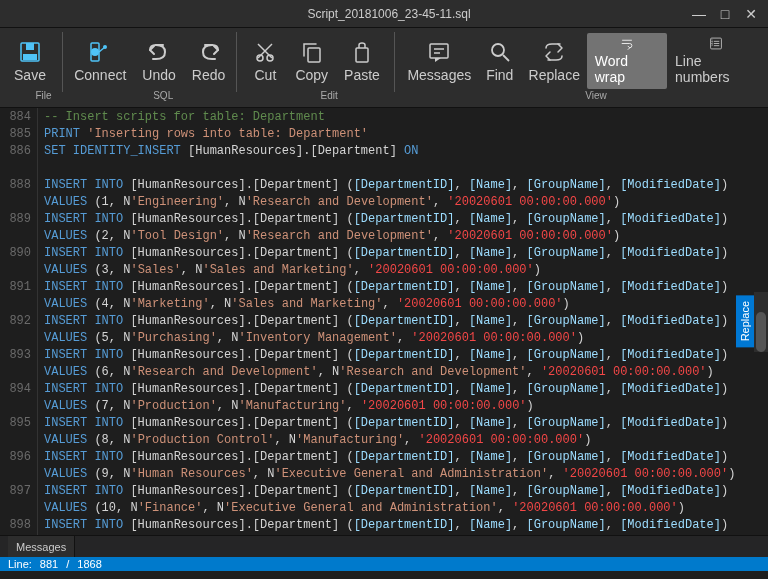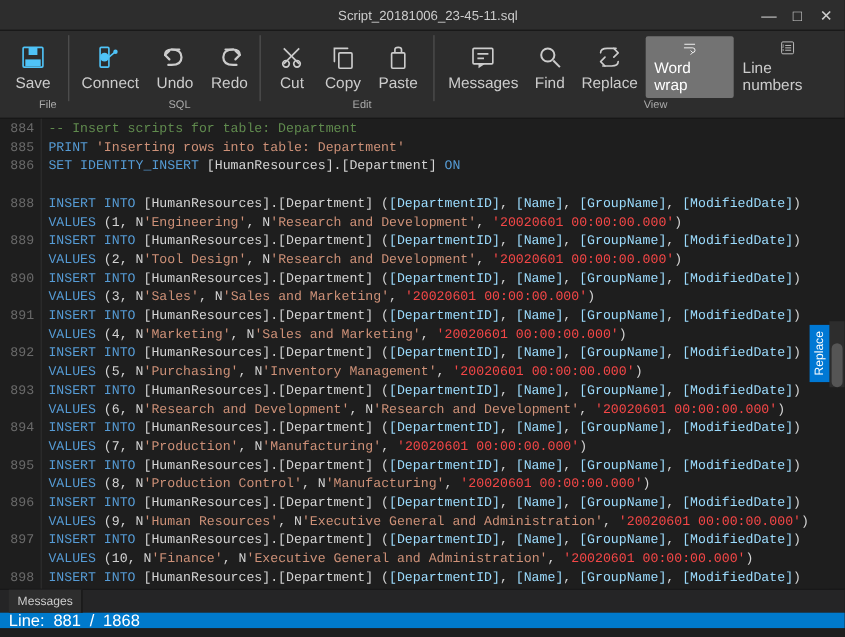--- a/index.html
+++ b/index.html
@@ -167,21 +167,21 @@
       cursor: pointer;
     }
 
     
     .status-bar {
       height: 14px;
       background: #007acc;
       display: flex;
       align-items: center;
       padding: 0 8px;
-      font-size: 15px;
+      font-size: 11px;
       color: #fff;
       gap: 8px;
     }
   </style>
 </head>
 <body>
 
 <div class="title-bar">
   <div style="width:80px;"></div>
   <div class="title-bar-title">Script_20181006_23-45-11.sql</div>

